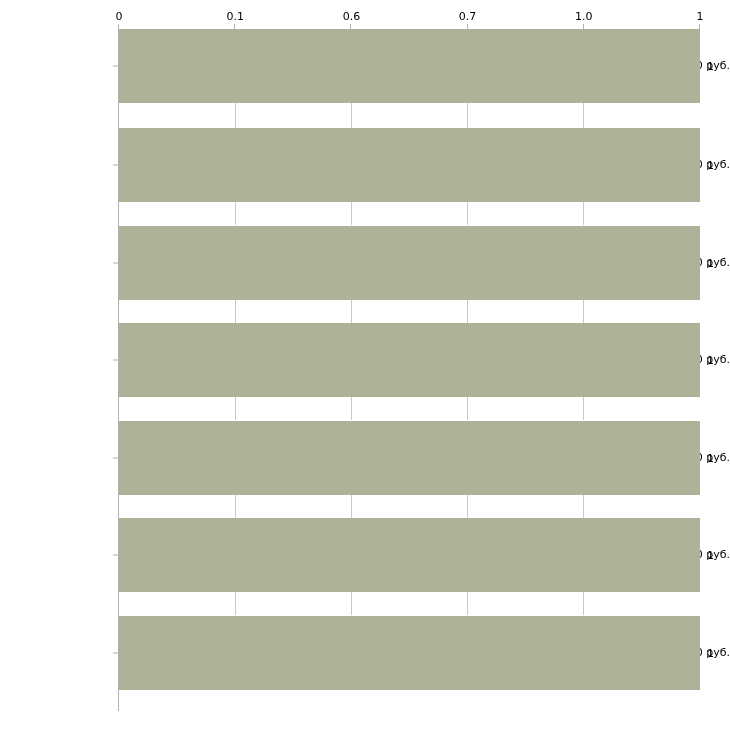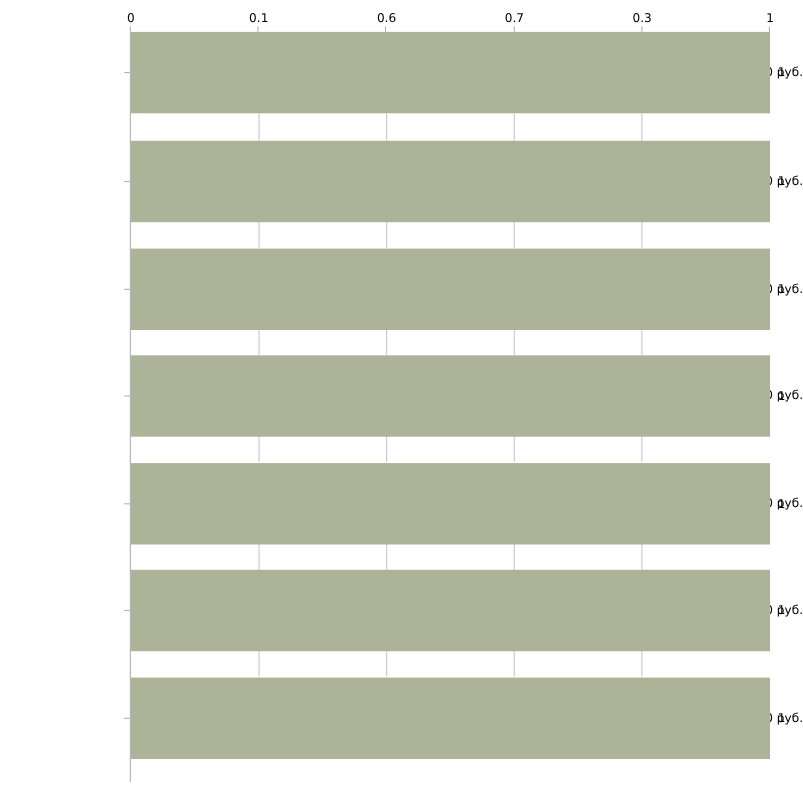--- a/index.html
+++ b/index.html
@@ -131,21 +131,21 @@
     </div>
     <div class="xtick" style="left:0px;width:351.4px;">
       <span class="xtick-label">0.6</span>
       <span class="xtick-mark"></span>
     </div>
     <div class="xtick" style="left:0px;width:467.6px;">
       <span class="xtick-label">0.7</span>
       <span class="xtick-mark"></span>
     </div>
     <div class="xtick" style="left:0px;width:583.8px;">
-      <span class="xtick-label">0.3</span>
+      <span class="xtick-label">1.0</span>
       <span class="xtick-mark"></span>
     </div>
     <div class="xtick" style="left:0px;width:700px;">
       <span class="xtick-label">1</span>
       <span class="xtick-mark"></span>
     </div>
   </div>
 
   <div class="y-spine"></div>
 

